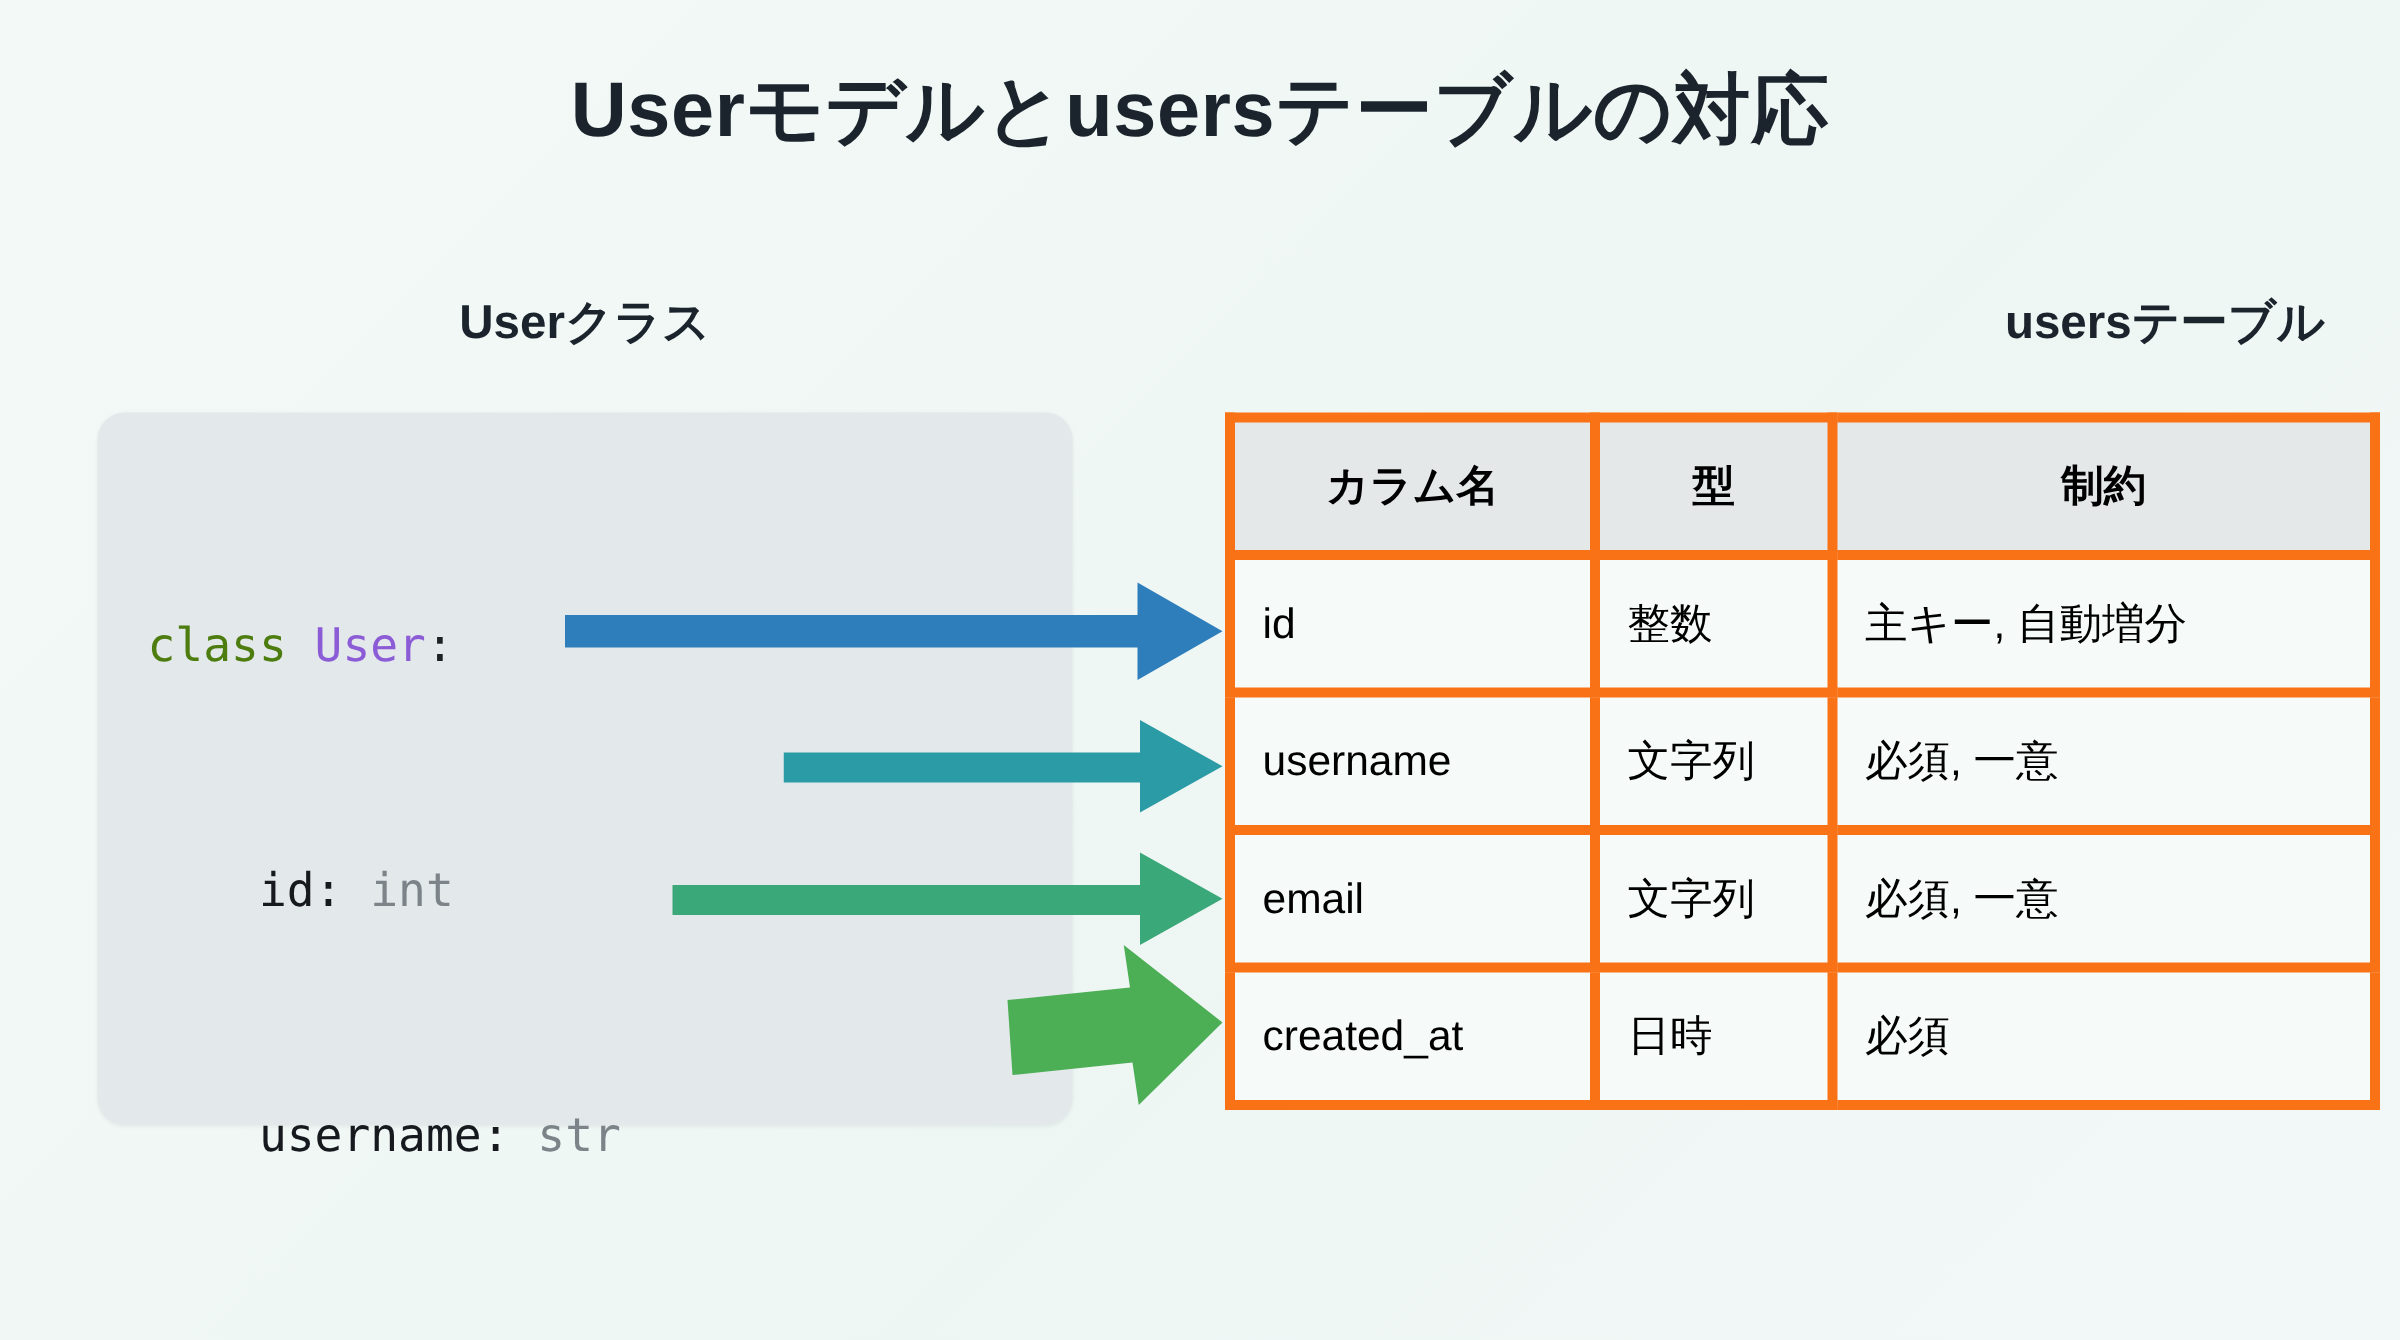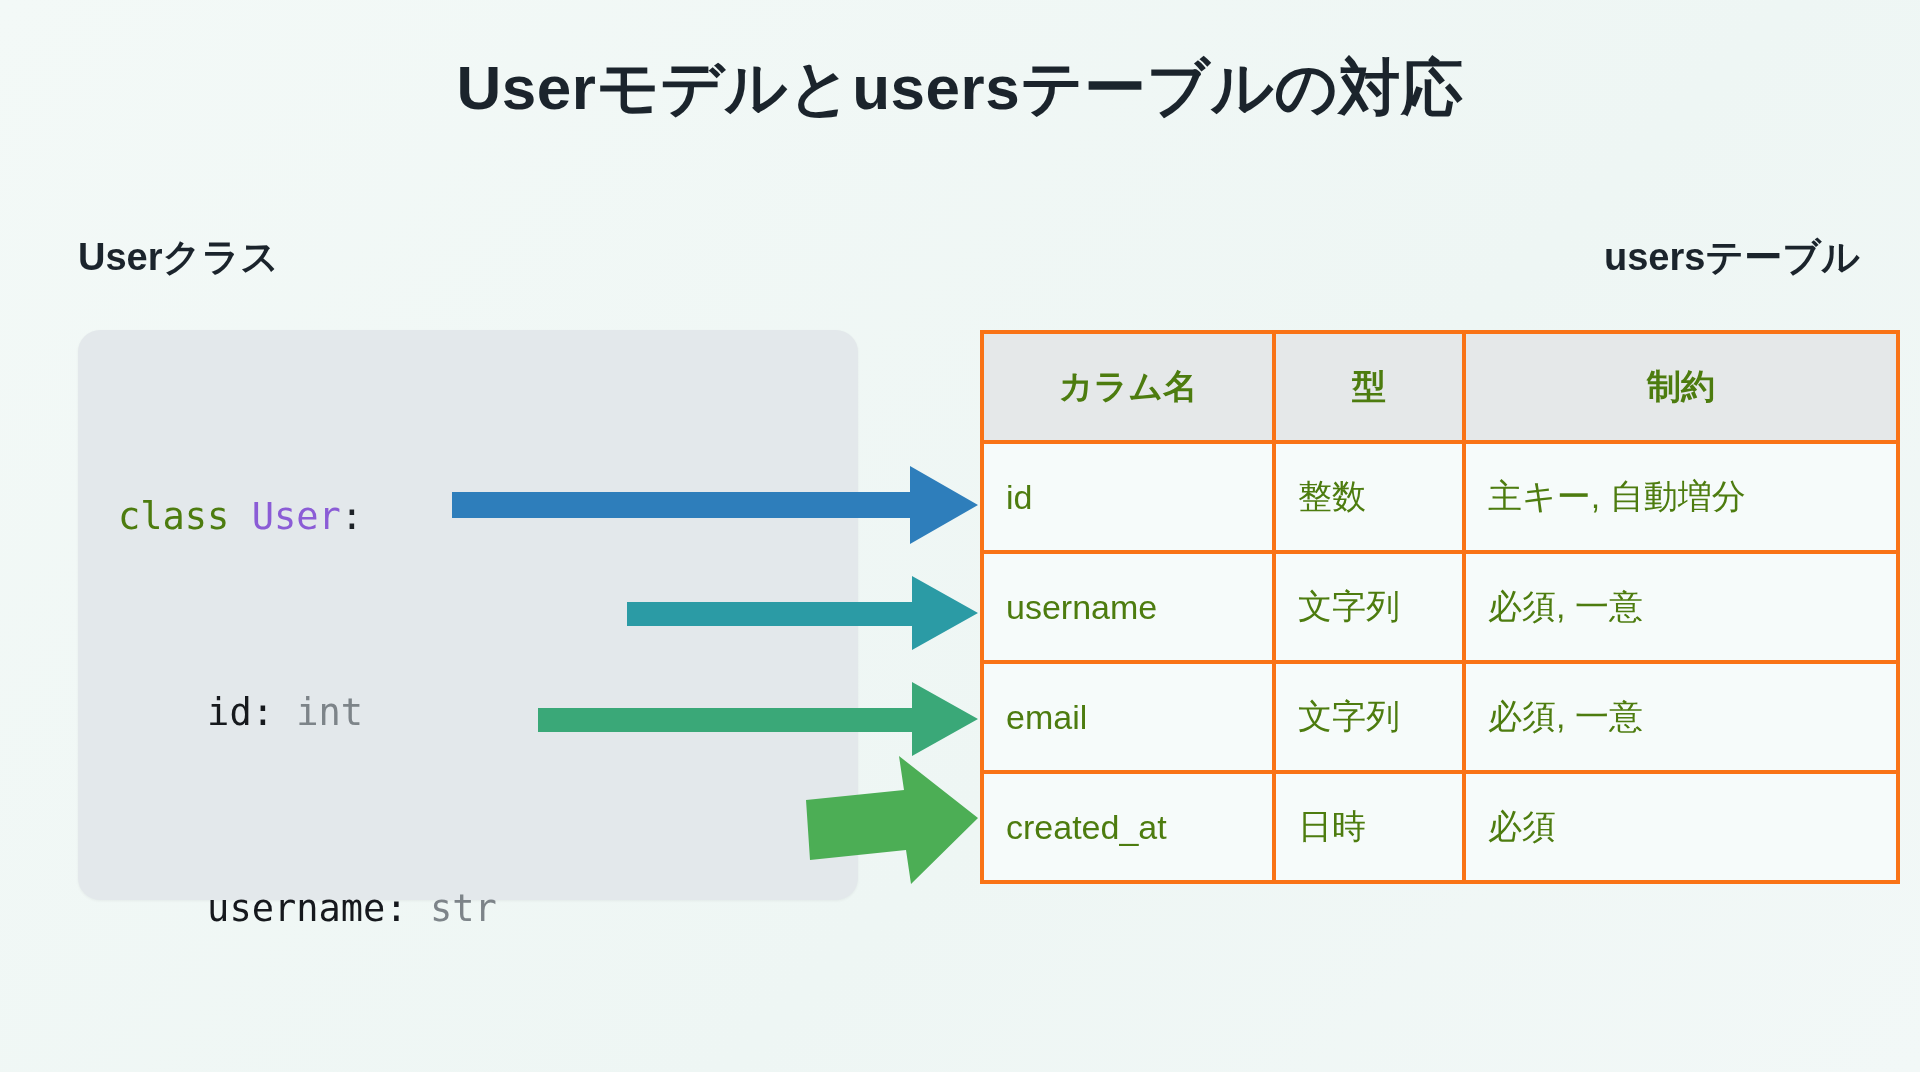--- a/index.html
+++ b/index.html
@@ -34,20 +34,21 @@
     letter-spacing: 0.5px;
     white-space: nowrap;
   }
 
   
   .sub-left {
     position: absolute;
     top: 232px;
     left: 78px;
     width: 780px;
+    text-align: center;
     font-size: 38px;
     font-weight: bold;
     color: #1b242c;
     white-space: nowrap;
   }
   .sub-right {
     position: absolute;
     top: 232px;
     left: 980px;
     width: 880px;
@@ -94,23 +95,23 @@
 
   
   .tbl {
     position: absolute;
     left: 980px;
     top: 330px;
     border-collapse: collapse;
     background: #f6fbfa;
   }
   .tbl th, .tbl td {
-    border: 4px solid #f97316;
+    border: 8px solid #f97316;
     font-size: 34px;
-    color: #4d7c0f;
+    color: #000000;
     padding: 0 22px;
     height: 110px;
     box-sizing: border-box;
   }
   .tbl th {
     background: #e5e8e9;
     font-weight: bold;
     text-align: center;
   }
   .tbl td { text-align: left; background: #f6fbfa; }

